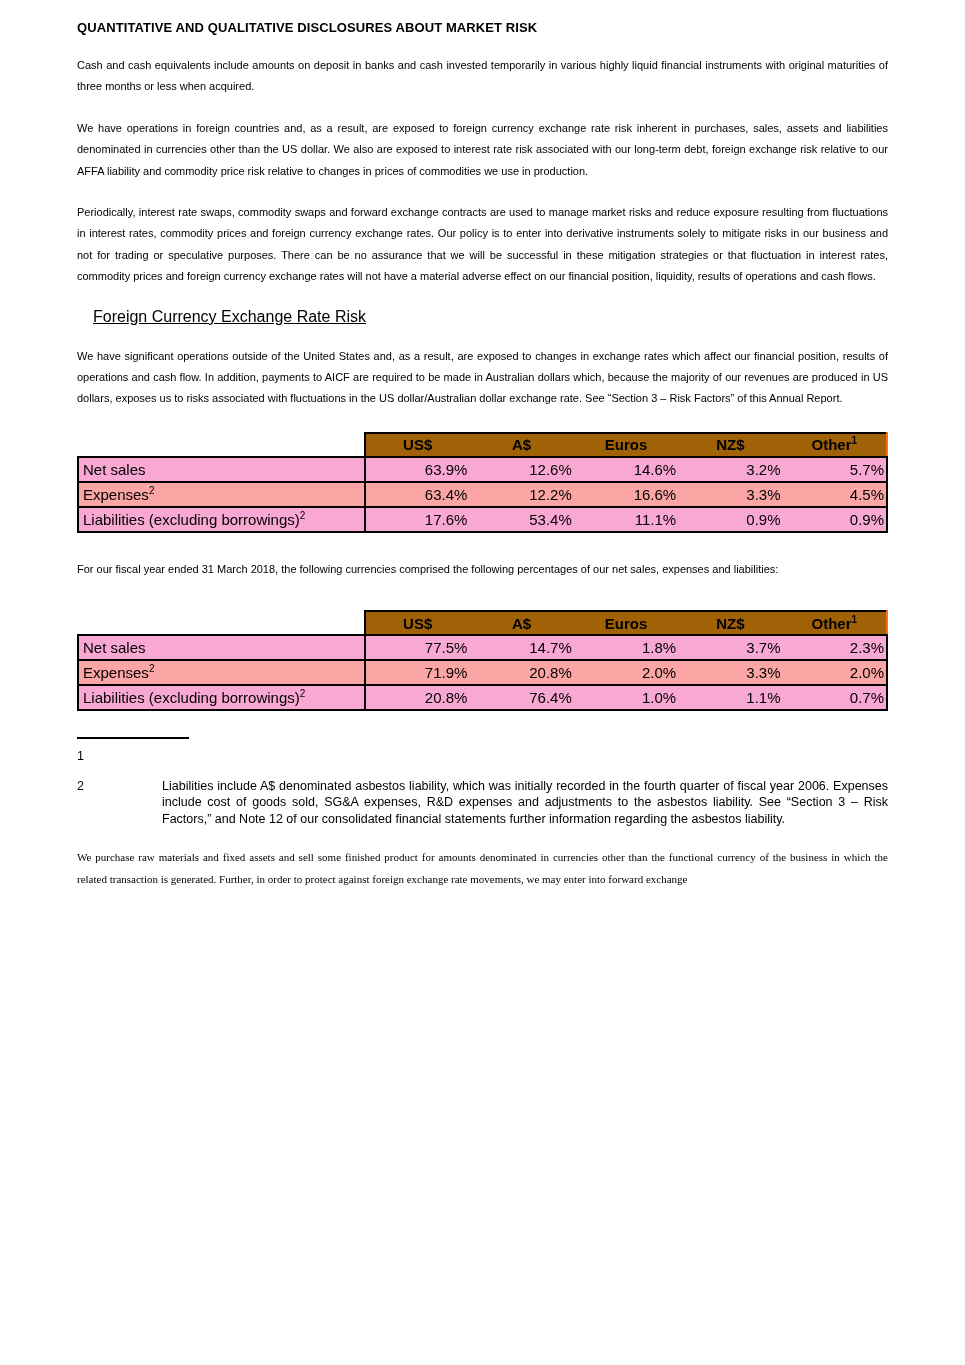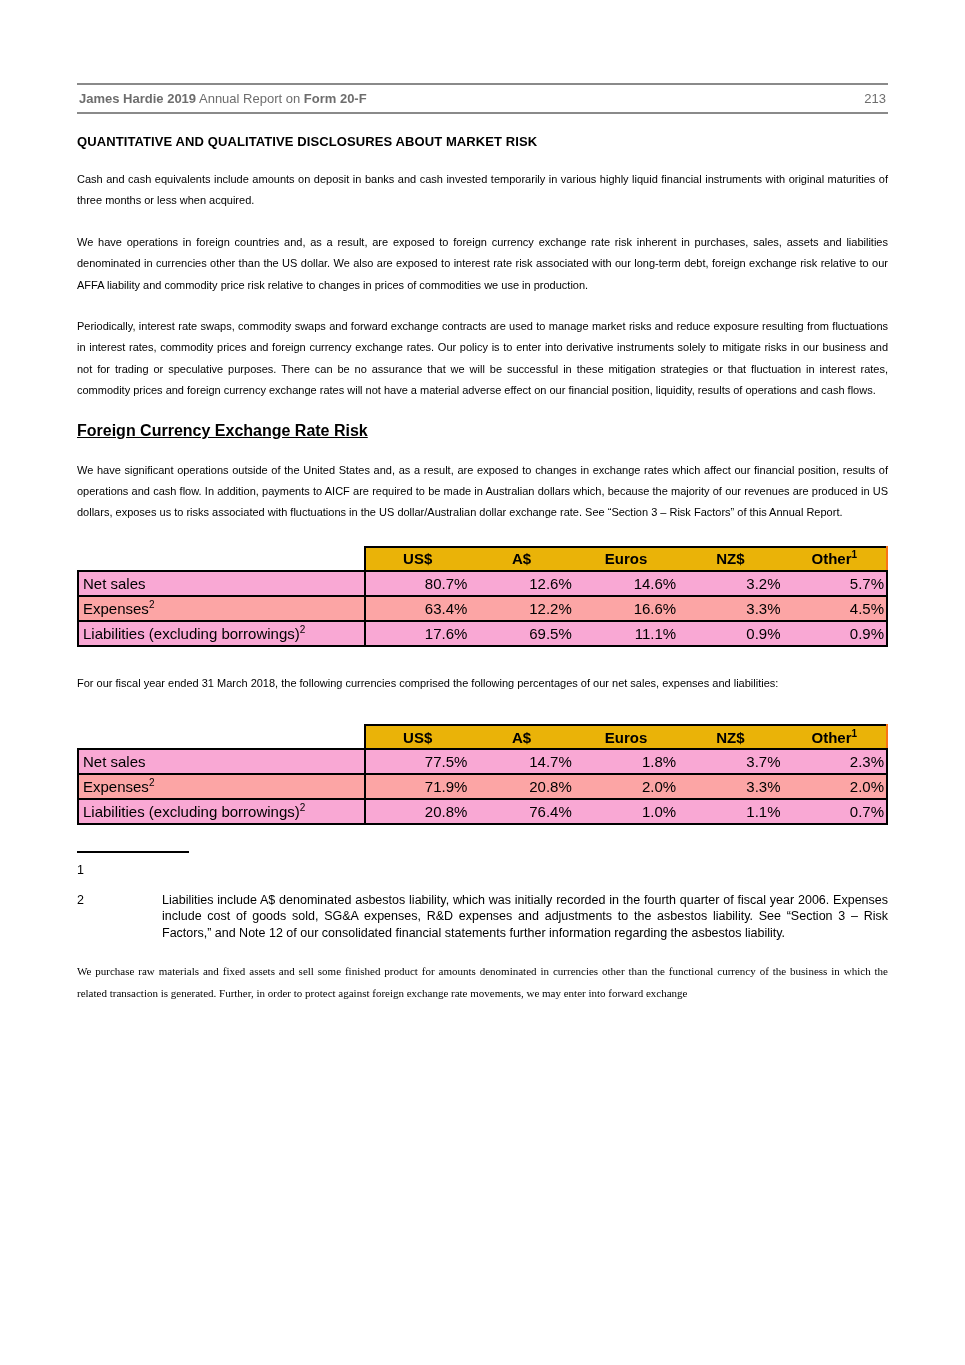--- a/index.html
+++ b/index.html
@@ -38,43 +38,43 @@
     letter-spacing: 0.1px;
   }
   
   p.para {
     margin: 20px 0 0 0;
     font-size: 11px;
     line-height: 21.4px;
     text-align: justify;
   }
   .section-heading {
-    margin: 20px 0 0 0;
+    margin: 20px 0 0 16px;
     font-size: 16px;
-    font-weight: bold;
+    font-weight: normal;
     text-decoration: underline;
   }
   
   .table-block { margin-top: 22px; }
   table.fx-table {
     width: 100%;
     border-collapse: collapse;
     table-layout: fixed;
     font-size: 15px;
   }
   col.col-stub { width: 287px; }
   tr.head-row td.corner { border: none; background: transparent; }
   tr.head-row th {
     border-top: 2px solid #000;
     border-bottom: 2px solid #000;
     font-weight: bold;
     text-align: center;
     height: 22px;
     padding: 0;
-    background: #eab308;
+    background: #a16207;
   }
   tr.head-row th:first-of-type { border-left: 2px solid #000; }
   tr.head-row th:last-of-type  { border-right: 2px solid #f97316; }
   tr.data-row td { height: 23px; padding: 0; border-top: 2px solid #000; border-bottom: 2px solid #000; }
   tr.data-row td.stub {
     border-left: 2px solid #000;
     border-right: 2px solid #000;
     text-align: left;
     padding-left: 4px;
   }
@@ -99,26 +99,20 @@
   .footnote .fn-num { width: 85px; flex: 0 0 85px; }
   .footnote .fn-text { flex: 1; text-align: justify; }
   .footnote + .footnote { margin-top: 13px; }
   .closing { margin-top: 22px; font-family: Liberation Serif, serif; }
 </style>
 </head>
 <body>
 
 <div class="page">
 
-  <div class="page-header">
-    <div>
-      <span class="bold">James Hardie 2019</span><span> Annual Report on </span><span class="bold">Form 20-F</span>
-    </div>
-    <div>213</div>
-  </div>
 
   <h1 class="doc-title">QUANTITATIVE AND QUALITATIVE DISCLOSURES ABOUT MARKET RISK</h1>
 
   <p class="para">Cash and cash equivalents include amounts on deposit in banks and cash invested temporarily in various highly liquid financial instruments with original maturities of three months or less when acquired.</p>
 
   <p class="para">We have operations in foreign countries and, as a result, are exposed to foreign currency exchange rate risk inherent in purchases, sales, assets and liabilities denominated in currencies other than the US dollar. We also are exposed to interest rate risk associated with our long-term debt, foreign exchange risk relative to our AFFA liability and commodity price risk relative to changes in prices of commodities we use in production.</p>
 
   <p class="para">Periodically, interest rate swaps, commodity swaps and forward exchange contracts are used to manage market risks and reduce exposure resulting from fluctuations in interest rates, commodity prices and foreign currency exchange rates. Our policy is to enter into derivative instruments solely to mitigate risks in our business and not for trading or speculative purposes. There can be no assurance that we will be successful in these mitigation strategies or that fluctuation in interest rates, commodity prices and foreign currency exchange rates will not have a material adverse effect on our financial position, liquidity, results of operations and cash flows.</p>
 
   <div class="section-heading">Foreign Currency Exchange Rate Risk</div>
@@ -140,38 +134,38 @@
           <tr class="head-row">
         <td class="corner"></td>
         <th>US$</th>
         <th>A$</th>
         <th>Euros</th>
         <th>NZ$</th>
         <th><span>Other</span><sup class="fnref">1</sup></th>
       </tr>
       <tr class="data-row shaded">
         <td class="stub"><span>Net sales</span><sup class="fnref"></sup></td>
-        <td class="val">80.7%</td>
+        <td class="val">63.9%</td>
         <td class="val">12.6%</td>
         <td class="val">14.6%</td>
         <td class="val">3.2%</td>
         <td class="val">5.7%</td>
       </tr>
       <tr class="data-row white">
         <td class="stub"><span>Expenses</span><sup class="fnref">2</sup></td>
         <td class="val">63.4%</td>
         <td class="val">12.2%</td>
         <td class="val">16.6%</td>
         <td class="val">3.3%</td>
         <td class="val">4.5%</td>
       </tr>
       <tr class="data-row shaded">
         <td class="stub"><span>Liabilities (excluding borrowings)</span><sup class="fnref">2</sup></td>
         <td class="val">17.6%</td>
-        <td class="val">69.5%</td>
+        <td class="val">53.4%</td>
         <td class="val">11.1%</td>
         <td class="val">0.9%</td>
         <td class="val">0.9%</td>
       </tr>
     </tbody>
       </table>
   </div>
 
   <p class="para" style="margin-top: 26px;">For our fiscal year ended 31 March 2018, the following currencies comprised the following percentages of our net sales, expenses and liabilities:</p>
 

